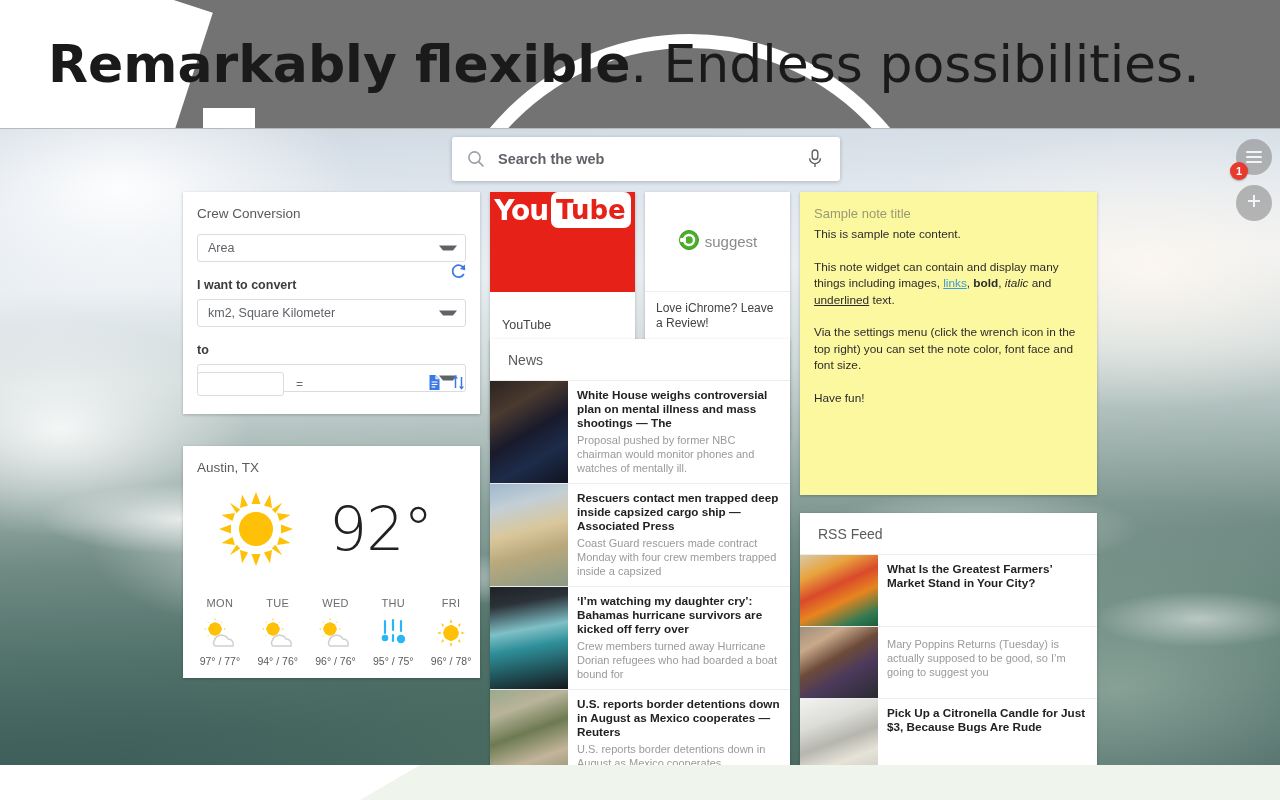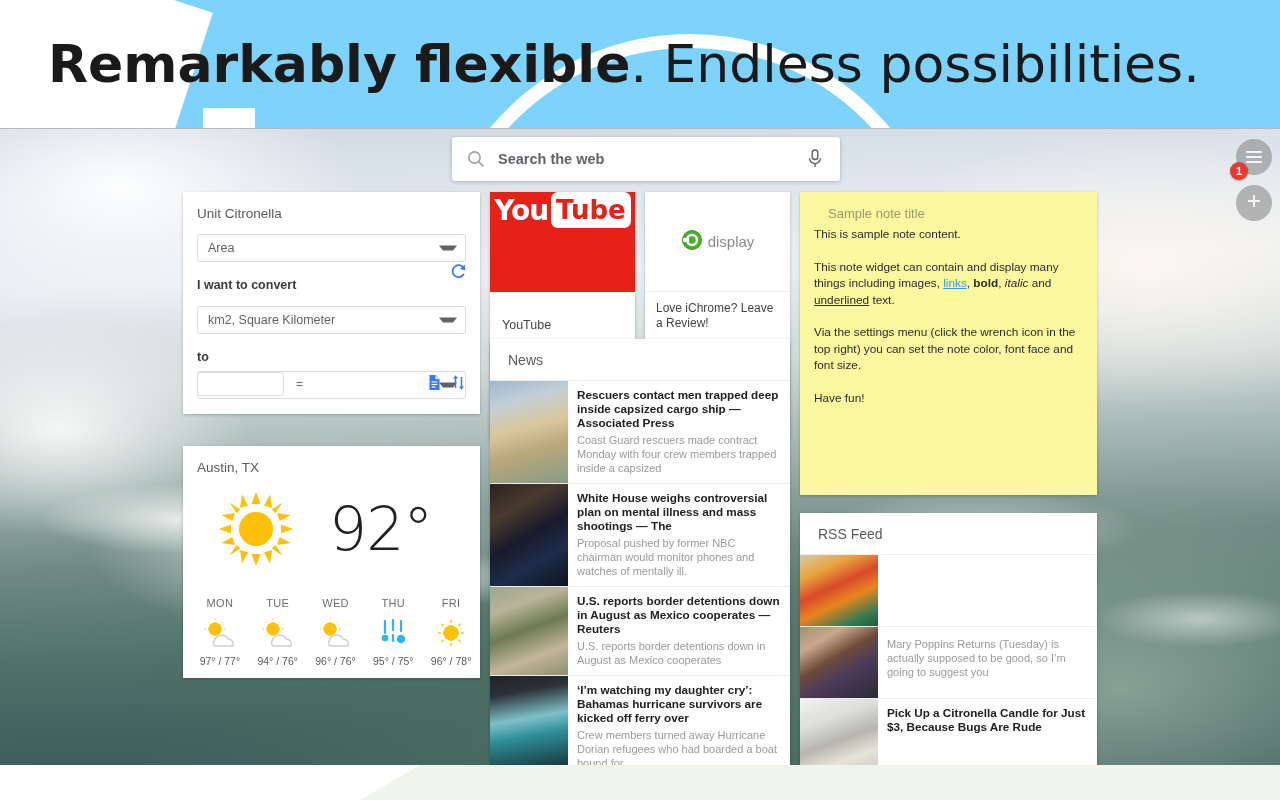--- a/index.html
+++ b/index.html
@@ -6,21 +6,21 @@
   html, body { width: 1280px; height: 800px; overflow: hidden; }
   body {
     font-family: "Liberation Sans", sans-serif;
     background: #ffffff;
     position: relative;
   }
 
   
   #promo {
     position: absolute; left: 0; top: 0; width: 1280px; height: 128px;
-    background: #7dd3fc;
+    background: #737373;
     overflow: hidden;
   }
   #promo .white-wedge-left {
     position: absolute; left: -120px; top: -40px; width: 300px; height: 260px;
     background: #ffffff;
     transform: rotate(18deg);
   }
   #promo .white-arc {
     position: absolute; left: 430px; top: 34px; width: 520px; height: 520px;
     border-radius: 50%;
@@ -187,21 +187,21 @@
   .feed-head { height: 42px; display: flex; align-items: center; padding-left: 18px;
                font-size: 14px; color: #5a5a5a; border-bottom: 1px solid #ececec; }
   .feed-item { display: flex; border-bottom: 1px solid #ececec; min-height: 72px; }
   .feed-thumb { width: 78px; flex: 0 0 78px; background-size: cover; background-position: center; }
   .feed-text { padding: 7px 10px 8px 9px; }
   .feed-title { font-size: 11.7px; font-weight: bold; color: #222; line-height: 14px; }
   .feed-desc { font-size: 11px; color: #9a9a9a; line-height: 14px; margin-top: 3px; }
 
   
   #w-note { left: 800px; top: 63px; width: 297px; height: 303px; background: #fcf8a0; }
-  #note-title { font-size: 13px; color: #9a9a72; padding: 14px 14px 0 28px; }
+  #note-title { font-size: 13px; color: #9a9a72; padding: 14px 14px 0 14px; }
   #note-body { font-size: 11.8px; color: #2b2b2b; line-height: 16.5px; padding: 5px 14px 0 14px; }
   #note-body a { color: #3b9ad9; }
   #note-body .u { text-decoration: underline; }
 
   
   #w-rss { left: 800px; top: 384px; width: 297px; height: 381px; overflow: hidden; }
 
   
   #bottom {
     position: absolute; left: 0; top: 765px; width: 1280px; height: 35px;
@@ -259,36 +259,36 @@
   <div class="fab" id="fab-add">
     <span>
       <svg width="18" height="18" viewBox="0 0 18 18">
         <line x1="9" y1="3" x2="9" y2="15" stroke="#f4f4f4" stroke-width="2"></line>
         <line x1="3" y1="9" x2="15" y2="9" stroke="#f4f4f4" stroke-width="2"></line>
       </svg>
     </span>
   </div>
 
   <div class="card" id="w-unit">
-    <div class="card-title">Unit Citronella</div>
+    <div class="card-title">Crew Conversion</div>
 
     <div class="uc-select" style="margin-top:13px">
       <span>Area</span>
       <span class="caret"></span>
     </div>
 
     <div class="uc-label" style="margin-top:16px">I want to convert</div>
     <span id="uc-refresh">
       <svg width="17" height="17" viewBox="0 0 17 17">
         <path d="M14.3 6.2A6 6 0 1 0 13.9 11" fill="none" stroke="#3b78e7" stroke-width="1.7"></path>
         <polygon points="14.8,1.6 15.3,7.2 9.9,6.0" fill="#3b78e7"></polygon>
       </svg>
     </span>
 
-    <div class="uc-select" style="margin-top:14px">
+    <div class="uc-select" style="margin-top:7px">
       <span>km2, Square Kilometer</span>
       <span class="caret"></span>
     </div>
 
     <div class="uc-label" style="margin-top:16px">to</div>
     <div class="uc-select" style="margin-top:7px">
       <span>ha, Hectare</span>
       <span class="caret"></span>
     </div>
 
@@ -488,57 +488,57 @@
   <div class="card" id="w-ich">
     <div id="ich-thumb">
       <span style="display:inline-block;vertical-align:middle;">
         <svg width="22" height="22" viewBox="0 0 22 22">
           <circle cx="11" cy="11" r="9.5" fill="#4caf29"></circle>
           <circle cx="11" cy="11" r="5" fill="none" stroke="#ffffff" stroke-width="2.4"></circle>
           <rect x="0" y="9" width="8" height="4" fill="#ffffff"></rect>
           <circle cx="11" cy="11" r="9.5" fill="none" stroke="#3e9a22" stroke-width="1"></circle>
         </svg>
       </span>
-      <span style="font-size:15px;color:#8a8a8a;margin-left:5px;">display</span>
+      <span style="font-size:15px;color:#8a8a8a;margin-left:5px;">suggest</span>
     </div>
     <div id="ich-label">Love iChrome? Leave a Review!</div>
   </div>
 
   <div class="card" id="w-news">
     <div class="feed-head">News</div>
 
     <div class="feed-item">
+      <div class="feed-thumb" style="background:linear-gradient(150deg,#2b2320 0%,#4a3a2f 26%,#191a2b 50%,#1d2c4a 72%,#10131f 100%);"></div>
+      <div class="feed-text">
+        <div class="feed-title">White House weighs controversial plan on mental illness and mass shootings — The</div>
+        <div class="feed-desc">Proposal pushed by former NBC chairman would monitor phones and watches of mentally ill.</div>
+      </div>
+    </div>
+
+    <div class="feed-item">
       <div class="feed-thumb" style="background:linear-gradient(165deg,#9fb8cd 0%,#c3cfd6 22%,#d9c79b 46%,#b9a87c 66%,#8a9a86 100%);"></div>
       <div class="feed-text">
         <div class="feed-title">Rescuers contact men trapped deep inside capsized cargo ship — Associated Press</div>
         <div class="feed-desc">Coast Guard rescuers made contract Monday with four crew members trapped inside a capsized</div>
       </div>
     </div>
 
     <div class="feed-item">
-      <div class="feed-thumb" style="background:linear-gradient(150deg,#2b2320 0%,#4a3a2f 26%,#191a2b 50%,#1d2c4a 72%,#10131f 100%);"></div>
-      <div class="feed-text">
-        <div class="feed-title">White House weighs controversial plan on mental illness and mass shootings — The</div>
-        <div class="feed-desc">Proposal pushed by former NBC chairman would monitor phones and watches of mentally ill.</div>
+      <div class="feed-thumb" style="background:linear-gradient(170deg,#1d2226 0%,#2b3238 18%,#7fc0c7 42%,#2e8f99 58%,#14181c 100%);"></div>
+      <div class="feed-text">
+        <div class="feed-title">‘I’m watching my daughter cry’: Bahamas hurricane survivors are kicked off ferry over</div>
+        <div class="feed-desc">Crew members turned away Hurricane Dorian refugees who had boarded a boat bound for</div>
       </div>
     </div>
 
     <div class="feed-item">
       <div class="feed-thumb" style="background:linear-gradient(160deg,#9aa88c 0%,#b9b49a 24%,#6d7a52 48%,#c2b59a 74%,#8f8f72 100%);"></div>
       <div class="feed-text">
         <div class="feed-title">U.S. reports border detentions down in August as Mexico cooperates — Reuters</div>
         <div class="feed-desc">U.S. reports border detentions down in August as Mexico cooperates</div>
-      </div>
-    </div>
-
-    <div class="feed-item">
-      <div class="feed-thumb" style="background:linear-gradient(170deg,#1d2226 0%,#2b3238 18%,#7fc0c7 42%,#2e8f99 58%,#14181c 100%);"></div>
-      <div class="feed-text">
-        <div class="feed-title">‘I’m watching my daughter cry’: Bahamas hurricane survivors are kicked off ferry over</div>
-        <div class="feed-desc">Crew members turned away Hurricane Dorian refugees who had boarded a boat bound for</div>
       </div>
     </div>
 
   </div>
 
   <div class="card" id="w-note">
     <div id="note-title">Sample note title</div>
     <div id="note-body">
       <p>This is sample note content.</p>
       <p style="margin-top:16px;"><span>This note widget can contain and display many things including images, </span><a href="#">links</a><span>, </span><b>bold</b><span>, </span><i>italic</i><span> and </span><span class="u">underlined</span><span> text.</span></p>
@@ -546,20 +546,21 @@
       <p style="margin-top:16px;">Have fun!</p>
     </div>
   </div>
 
   <div class="card" id="w-rss">
     <div class="feed-head">RSS Feed</div>
 
     <div class="feed-item">
       <div class="feed-thumb" style="background:linear-gradient(155deg,#d8c9a8 0%,#e8a33d 24%,#d94a2b 44%,#e8841f 62%,#2f7a52 86%,#1f5c3a 100%);"></div>
       <div class="feed-text">
+        <div class="feed-title">What Is the Greatest Farmers’ Market Stand in Your City?</div>
       </div>
     </div>
 
     <div class="feed-item">
       <div class="feed-thumb" style="background:linear-gradient(150deg,#9e8f7c 0%,#c9a98a 22%,#6d4b3a 44%,#4c3a5c 64%,#2a2a33 100%);"></div>
       <div class="feed-text">
         <div class="feed-desc">Mary Poppins Returns (Tuesday) is actually supposed to be good, so I’m going to suggest you</div>
       </div>
     </div>
 

